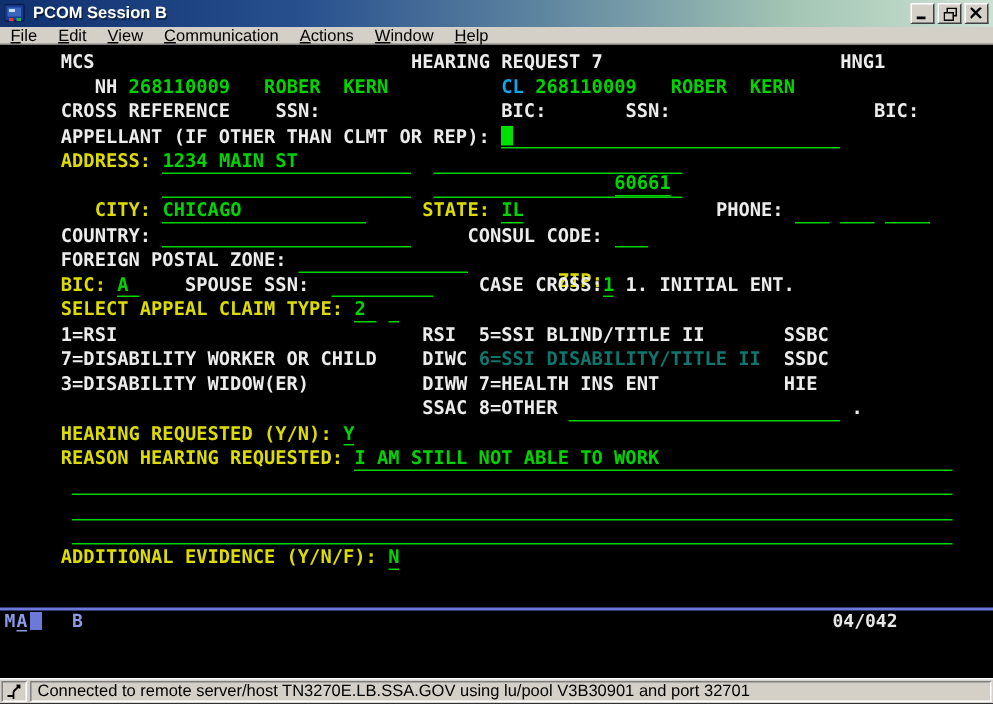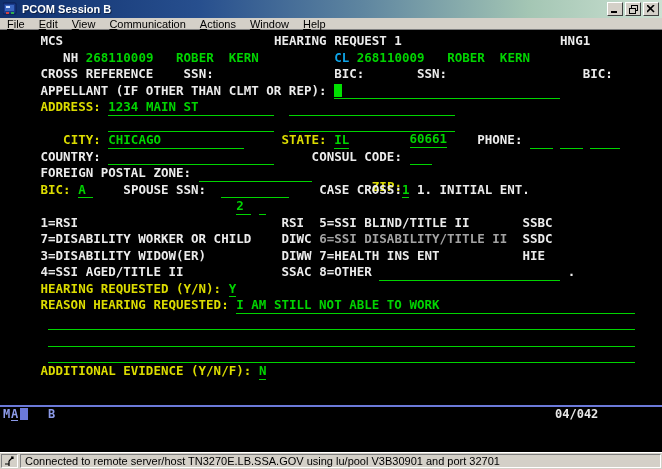--- a/index.html
+++ b/index.html
@@ -93,21 +93,21 @@
       <span class="menu-item"><u>E</u>dit</span>
       <span class="menu-item"><u>V</u>iew</span>
       <span class="menu-item"><u>C</u>ommunication</span>
       <span class="menu-item"><u>A</u>ctions</span>
       <span class="menu-item"><u>W</u>indow</span>
       <span class="menu-item"><u>H</u>elp</span>
     </div>
 
   <div id="terminal">
       <div class="tseg" style="left: 40.53px; top: 2px; color: rgb(236, 236, 236);">MCS</div>
-      <div class="tseg" style="left: 273.96px; top: 2px; color: rgb(236, 236, 236);">HEARING REQUEST 1</div>
+      <div class="tseg" style="left: 273.96px; top: 2px; color: rgb(236, 236, 236);">HEARING REQUEST 7</div>
       <div class="tseg" style="left: 560.1px; top: 2px; color: rgb(236, 236, 236);">HNG1</div>
       <div class="tseg" style="left: 63.12px; top: 18.5px; color: rgb(236, 236, 236);">NH</div>
       <div class="tseg" style="left: 85.71px; top: 18.5px; color: rgb(0, 212, 0);">268110009</div>
       <div class="tseg" style="left: 176.07px; top: 18.5px; color: rgb(0, 212, 0);">ROBER</div>
       <div class="tseg" style="left: 228.78px; top: 18.5px; color: rgb(0, 212, 0);">KERN</div>
       <div class="tseg" style="left: 334.2px; top: 18.5px; color: #0ea5e9;">CL</div>
       <div class="tseg" style="left: 356.79px; top: 18.5px; color: rgb(0, 212, 0);">268110009</div>
       <div class="tseg" style="left: 447.15px; top: 18.5px; color: rgb(0, 212, 0);">ROBER</div>
       <div class="tseg" style="left: 499.86px; top: 18.5px; color: rgb(0, 212, 0);">KERN</div>
       <div class="tseg" style="left: 40.53px; top: 35px; color: rgb(236, 236, 236);">CROSS REFERENCE</div>
@@ -120,53 +120,53 @@
       <div class="tseg" style="left: 40.53px; top: 68px; color: rgb(220, 220, 0);">ADDRESS:</div>
       <div class="tseg tfield" style="left: 108.3px; top: 68px; color: rgb(0, 212, 0); width: 165.66px; border-bottom-color: rgb(0, 212, 0);">1234 MAIN ST</div>
       <div class="tseg tfield" style="left: 289.02px; top: 68px; color: rgb(0, 212, 0); width: 165.66px; border-bottom-color: rgb(0, 212, 0);"></div>
       <div class="tseg tfield" style="left: 108.3px; top: 84.5px; color: rgb(0, 212, 0); width: 165.66px; border-bottom-color: rgb(0, 212, 0);"></div>
       <div class="tseg tfield" style="left: 289.02px; top: 84.5px; color: rgb(0, 212, 0); width: 165.66px; border-bottom-color: rgb(0, 212, 0);"></div>
       <div class="tseg" style="left: 63.12px; top: 101px; color: rgb(220, 220, 0);">CITY:</div>
       <div class="tseg tfield" style="left: 108.3px; top: 101px; color: rgb(0, 212, 0); width: 135.54px; border-bottom-color: rgb(0, 212, 0);">CHICAGO</div>
       <div class="tseg" style="left: 281.49px; top: 101px; color: rgb(220, 220, 0);">STATE:</div>
       <div class="tseg tfield" style="left: 334.2px; top: 101px; color: rgb(0, 212, 0); width: 15.06px; border-bottom-color: rgb(0, 212, 0);">IL</div>
       <div class="tseg" style="left: 371.85px; top: 101px; color: rgb(220, 220, 0); margin-top: 47px;">ZIP:</div>
-      <div class="tseg tfield" style="left: 409.5px; top: 100px; color: rgb(0, 212, 0); width: 37.65px; border-bottom-color: rgb(0, 212, 0);">60661</div>
+      <div class="tseg tfield" style="left: 409.5px; top: 83px; color: rgb(0, 212, 0); width: 37.65px; border-bottom-color: rgb(0, 212, 0);">60661</div>
       <div class="tseg" style="left: 477.27px; top: 101px; color: rgb(236, 236, 236);">PHONE:</div>
       <div class="tseg tfield" style="left: 529.98px; top: 101px; color: rgb(0, 212, 0); width: 22.59px; border-bottom-color: rgb(0, 212, 0);"></div>
       <div class="tseg tfield" style="left: 560.1px; top: 101px; color: rgb(0, 212, 0); width: 22.59px; border-bottom-color: rgb(0, 212, 0);"></div>
       <div class="tseg tfield" style="left: 590.22px; top: 101px; color: rgb(0, 212, 0); width: 30.12px; border-bottom-color: rgb(0, 212, 0);"></div>
       <div class="tseg" style="left: 40.53px; top: 117.5px; color: rgb(236, 236, 236);">COUNTRY:</div>
       <div class="tseg tfield" style="left: 108.3px; top: 117.5px; color: rgb(0, 212, 0); width: 165.66px; border-bottom-color: rgb(0, 212, 0);"></div>
       <div class="tseg" style="left: 311.61px; top: 117.5px; color: rgb(236, 236, 236);">CONSUL CODE:</div>
       <div class="tseg tfield" style="left: 409.5px; top: 117.5px; color: rgb(0, 212, 0); width: 22.59px; border-bottom-color: rgb(0, 212, 0);"></div>
       <div class="tseg" style="left: 40.53px; top: 134px; color: rgb(236, 236, 236);">FOREIGN POSTAL ZONE:</div>
       <div class="tseg tfield" style="left: 198.66px; top: 134px; color: rgb(0, 212, 0); width: 112.95px; border-bottom-color: rgb(0, 212, 0);"></div>
       <div class="tseg" style="left: 40.53px; top: 150.5px; color: rgb(220, 220, 0);">BIC:</div>
       <div class="tseg tfield" style="left: 78.18px; top: 150.5px; color: rgb(0, 212, 0); width: 15.06px; border-bottom-color: rgb(0, 212, 0);">A</div>
       <div class="tseg" style="left: 123.36px; top: 150.5px; color: rgb(236, 236, 236);">SPOUSE SSN:</div>
       <div class="tseg tfield" style="left: 221.25px; top: 150.5px; color: rgb(0, 212, 0); width: 67.77px; border-bottom-color: rgb(0, 212, 0);"></div>
       <div class="tseg" style="left: 319.14px; top: 150.5px; color: rgb(236, 236, 236);">CASE CROSS:</div>
       <div class="tseg tfield" style="left: 401.97px; top: 150.5px; color: rgb(0, 212, 0); width: 7.53px; border-bottom-color: rgb(0, 212, 0);">1</div>
       <div class="tseg" style="left: 417.03px; top: 150.5px; color: rgb(236, 236, 236);">1. INITIAL ENT.</div>
+      <div class="tseg" style="left: 40.53px; top: 167px; color: rgb(220, 220, 0);">SELECT APPEAL CLAIM TYPE:</div>
       <div class="tseg tfield" style="left: 236.31px; top: 167px; color: rgb(0, 212, 0); width: 15.06px; border-bottom-color: rgb(0, 212, 0);">2</div>
       <div class="tseg tfield" style="left: 258.9px; top: 167px; color: rgb(0, 212, 0); width: 7.53px; border-bottom-color: rgb(0, 212, 0);"></div>
       <div class="tseg" style="left: 40.53px; top: 183.5px; color: rgb(236, 236, 236);">1=RSI</div>
       <div class="tseg" style="left: 281.49px; top: 183.5px; color: rgb(236, 236, 236);">RSI</div>
       <div class="tseg" style="left: 319.14px; top: 183.5px; color: rgb(236, 236, 236);">5=SSI BLIND/TITLE II</div>
       <div class="tseg" style="left: 522.45px; top: 183.5px; color: rgb(236, 236, 236);">SSBC</div>
       <div class="tseg" style="left: 40.53px; top: 200px; color: rgb(236, 236, 236);">7=DISABILITY WORKER OR CHILD</div>
       <div class="tseg" style="left: 281.49px; top: 200px; color: rgb(236, 236, 236);">DIWC</div>
-      <div class="tseg" style="left: 319.14px; top: 200px; color: #a3a3a3;">6=SSI DISABILITY/TITLE II</div>
+      <div class="tseg" style="left: 319.14px; top: 200px; color: #0f766e;">6=SSI DISABILITY/TITLE II</div>
       <div class="tseg" style="left: 522.45px; top: 200px; color: rgb(236, 236, 236);">SSDC</div>
       <div class="tseg" style="left: 40.53px; top: 216.5px; color: rgb(236, 236, 236);">3=DISABILITY WIDOW(ER)</div>
       <div class="tseg" style="left: 281.49px; top: 216.5px; color: rgb(236, 236, 236);">DIWW</div>
       <div class="tseg" style="left: 319.14px; top: 216.5px; color: rgb(236, 236, 236);">7=HEALTH INS ENT</div>
       <div class="tseg" style="left: 522.45px; top: 216.5px; color: rgb(236, 236, 236);">HIE</div>
-      <div class="tseg" style="left: 40.53px; top: 233px; color: rgb(236, 236, 236);">4=SSI AGED/TITLE II</div>
       <div class="tseg" style="left: 281.49px; top: 233px; color: rgb(236, 236, 236);">SSAC</div>
       <div class="tseg" style="left: 319.14px; top: 233px; color: rgb(236, 236, 236);">8=OTHER</div>
       <div class="tseg tfield" style="left: 379.38px; top: 233px; color: rgb(0, 212, 0); width: 180.72px; border-bottom-color: rgb(0, 212, 0);"></div>
       <div class="tseg" style="left: 567.63px; top: 233px; color: rgb(236, 236, 236);">.</div>
       <div class="tseg" style="left: 40.53px; top: 249.5px; color: rgb(220, 220, 0);">HEARING REQUESTED (Y/N):</div>
       <div class="tseg tfield" style="left: 228.78px; top: 249.5px; color: rgb(0, 212, 0); width: 7.53px; border-bottom-color: rgb(0, 212, 0);">Y</div>
       <div class="tseg" style="left: 40.53px; top: 266px; color: rgb(220, 220, 0);">REASON HEARING REQUESTED:</div>
       <div class="tseg tfield" style="left: 236.31px; top: 266px; color: rgb(0, 212, 0); width: 399.09px; border-bottom-color: rgb(0, 212, 0);">I AM STILL NOT ABLE TO WORK</div>
       <div class="tseg tfield" style="left: 48.06px; top: 282.5px; color: rgb(0, 212, 0); width: 587.34px; border-bottom-color: rgb(0, 212, 0);"></div>
       <div class="tseg tfield" style="left: 48.06px; top: 299px; color: rgb(0, 212, 0); width: 587.34px; border-bottom-color: rgb(0, 212, 0);"></div>

